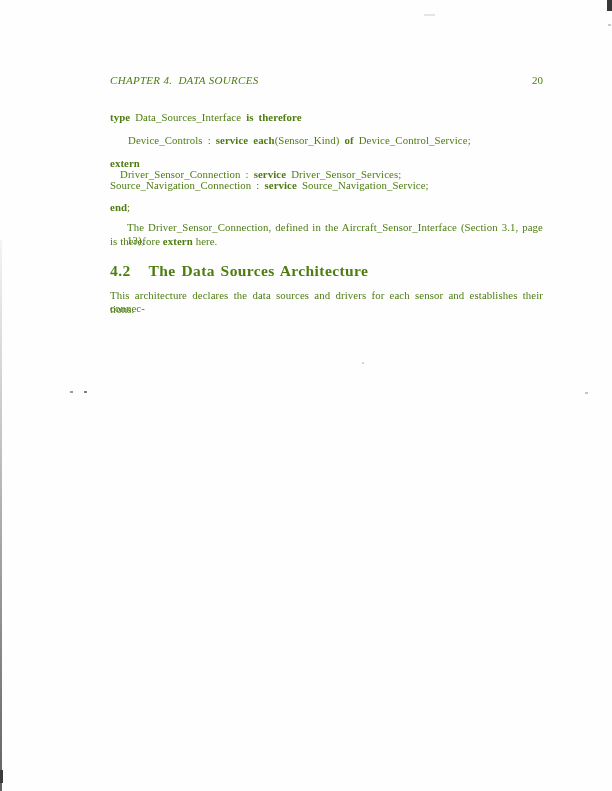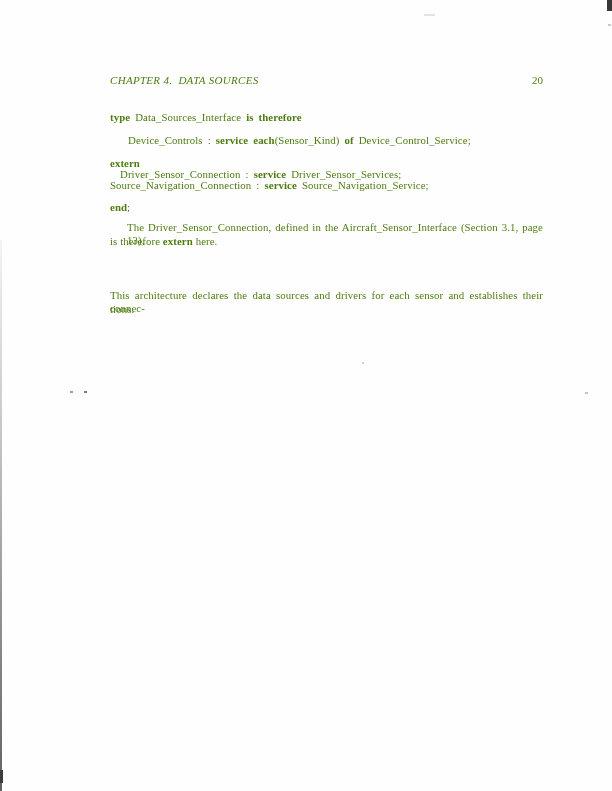--- a/index.html
+++ b/index.html
@@ -104,20 +104,23 @@
   <div class="code-line cl-1"><span class="seg-bold">type </span><span>Data_Sources_Interface </span><span class="seg-bold">is therefore</span></div>
   <div class="code-line cl-2"><span>Device_Controls : </span><span class="seg-bold">service each</span><span>(Sensor_Kind) </span><span class="seg-bold">of</span><span> Device_Control_Service;</span></div>
   <div class="code-line cl-3"><span class="seg-bold">extern</span></div>
   <div class="code-line cl-4"><span>Driver_Sensor_Connection : </span><span class="seg-bold">service </span><span>Driver_Sensor_Services;</span></div>
   <div class="code-line cl-5"><span>Source_Navigation_Connection : </span><span class="seg-bold">service </span><span>Source_Navigation_Service;</span></div>
   <div class="code-line cl-6"><span class="seg-bold">end</span><span>;</span></div>
 
   <div class="body-line p1-l1 justify-full"><span>The Driver_Sensor_Connection, defined in the Aircraft_Sensor_Interface (Section 3.1, page 13),</span></div>
   <div class="body-line p1-l2"><span>is therefore </span><span class="seg-bold">extern</span><span> here.</span></div>
 
+  <div class="section-heading">
+    <span class="sec-num">4.2</span><span>The Data Sources Architecture</span>
+  </div>
 
   <div class="body-line p2-l1 justify-full"><span>This architecture declares the data sources and drivers for each sensor and establishes their connec-</span></div>
   <div class="body-line p2-l2"><span>tions.</span></div>
 
   <div class="artifact a-top-right"></div>
   <div class="artifact a-top-right-dot"></div>
   <div class="artifact a-top-dash"></div>
   <div class="artifact a-left-strip"></div>
   <div class="artifact a-left-dark"></div>
   <div class="artifact a-dot-1"></div>

